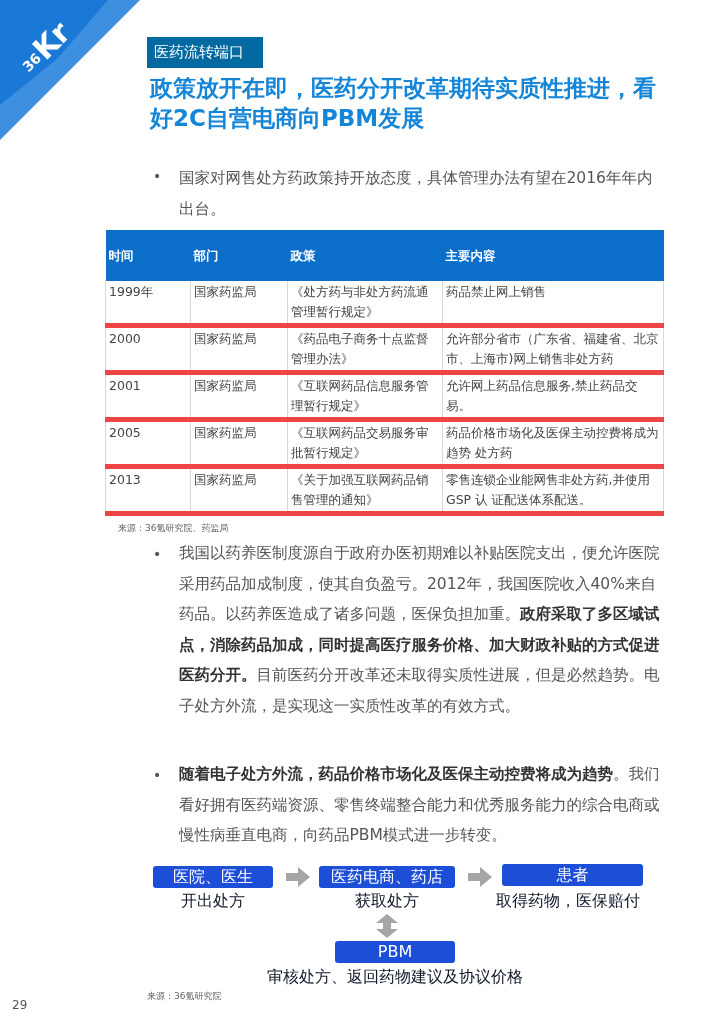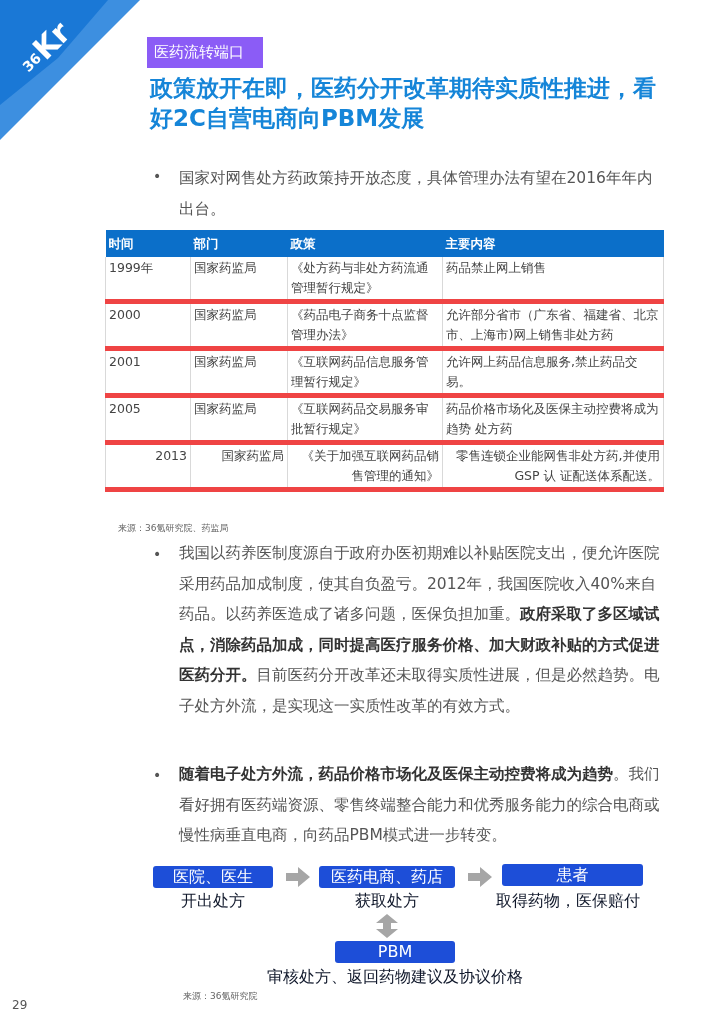--- a/index.html
+++ b/index.html
@@ -6,21 +6,21 @@
     html, body { width: 720px; height: 1019px; background: #ffffff; overflow: hidden; }
     body { position: relative; font-family: "DejaVu Sans", "Liberation Sans", sans-serif; color: #404040; }
 
     
     .corner { position: absolute; left: 0; top: 0; width: 140px; height: 140px; overflow: hidden; }
     .corner svg { position: absolute; left: 0; top: 0; }
 
     
     .section-tag {
       position: absolute; left: 147px; top: 37px; height: 31px; width: 116px;
-      background: #8b5cf6; color: #fff; font-size: 15px; line-height: 31px;
+      background: #0369a1; color: #fff; font-size: 15px; line-height: 31px;
       padding-left: 7px; white-space: nowrap;
     }
 
     .page-title {
       position: absolute; left: 150px; top: 73px; width: 520px;
       color: #1585d8; font-size: 23px; font-weight: bold; line-height: 30px; letter-spacing: 0px;
     }
 
     .bullet {
       position: absolute; left: 153px; font-size: 14px; color: #555;
@@ -31,21 +31,21 @@
     .para b { color: #333; font-weight: bold; }
 
     
     .policy-table {
       position: absolute; left: 105px; top: 230px; width: 558px;
       border-collapse: collapse; font-size: 12.5px; color: #444;
       table-layout: fixed;
     }
     .policy-table th {
       background: #0b6fc9; color: #fff; text-align: left; font-weight: bold;
-      height: 25px; padding: 4px 3px; font-size: 12.5px; line-height: 19px;
+      height: 25px; padding: 16px 3px; font-size: 12.5px; line-height: 19px;
     }
     .policy-table td {
       vertical-align: top; padding: 1px 3px; line-height: 20px;
       border-bottom: 5px solid #ef4444; border-right: 1px solid #d9d9d9;
     }
     .policy-table td:last-child { border-right: 1px solid #d9d9d9; }
     .policy-table tr td:first-child { border-left: 1px solid #d9d9d9; }
     .col-time { width: 85px; }
     .col-dept { width: 97px; }
     .col-policy { width: 155px; }
@@ -116,21 +116,21 @@
       <td>国家药监局</td>
       <td>《互联网药品信息服务管理暂行规定》</td>
       <td>允许网上药品信息服务,禁止药品交易。</td>
     </tr>
     <tr style="height:41px;">
       <td>2005</td>
       <td>国家药监局</td>
       <td>《互联网药品交易服务审批暂行规定》</td>
       <td>药品价格市场化及医保主动控费将成为趋势 处方药</td>
     </tr>
-    <tr style="height:41px;text-align:right;">
+    <tr style="height:41px;">
       <td>2013</td>
       <td>国家药监局</td>
       <td>《关于加强互联网药品销售管理的通知》</td>
       <td>零售连锁企业能网售非处方药,并使用 GSP 认 证配送体系配送。</td>
     </tr>
   </tbody>
 </table>
 <div class="source" style="left:118px; top:522px;">来源：36氪研究院、药监局</div>
 
 <span class="bullet" style="top:546px;">•</span>
@@ -157,15 +157,15 @@
   <div class="node" style="left:502px; top:864px; width:141px;">患者</div>
   <div class="node-caption" style="left:483px; top:891px; width:170px;">取得药物，医保赔付</div>
 
   <svg style="position:absolute; left:376px; top:914px;" width="22" height="24">
     <polygon points="11,0 22,9 15,9 15,15 22,15 11,24 0,15 7,15 7,9 0,9" fill="#a6a6a6"></polygon>
   </svg>
 
   <div class="node" style="left:335px; top:941px; width:120px;">PBM</div>
   <div class="node-caption" style="left:230px; top:967px; width:330px;">审核处方、返回药物建议及协议价格</div>
 </div>
-<div class="source" style="left:147px; top:990px;margin-left:36px;">来源：36氪研究院</div>
+<div class="source" style="left:147px; top:990px;">来源：36氪研究院</div>
 
 <div class="page-number">29</div>
 
 </body></html>

